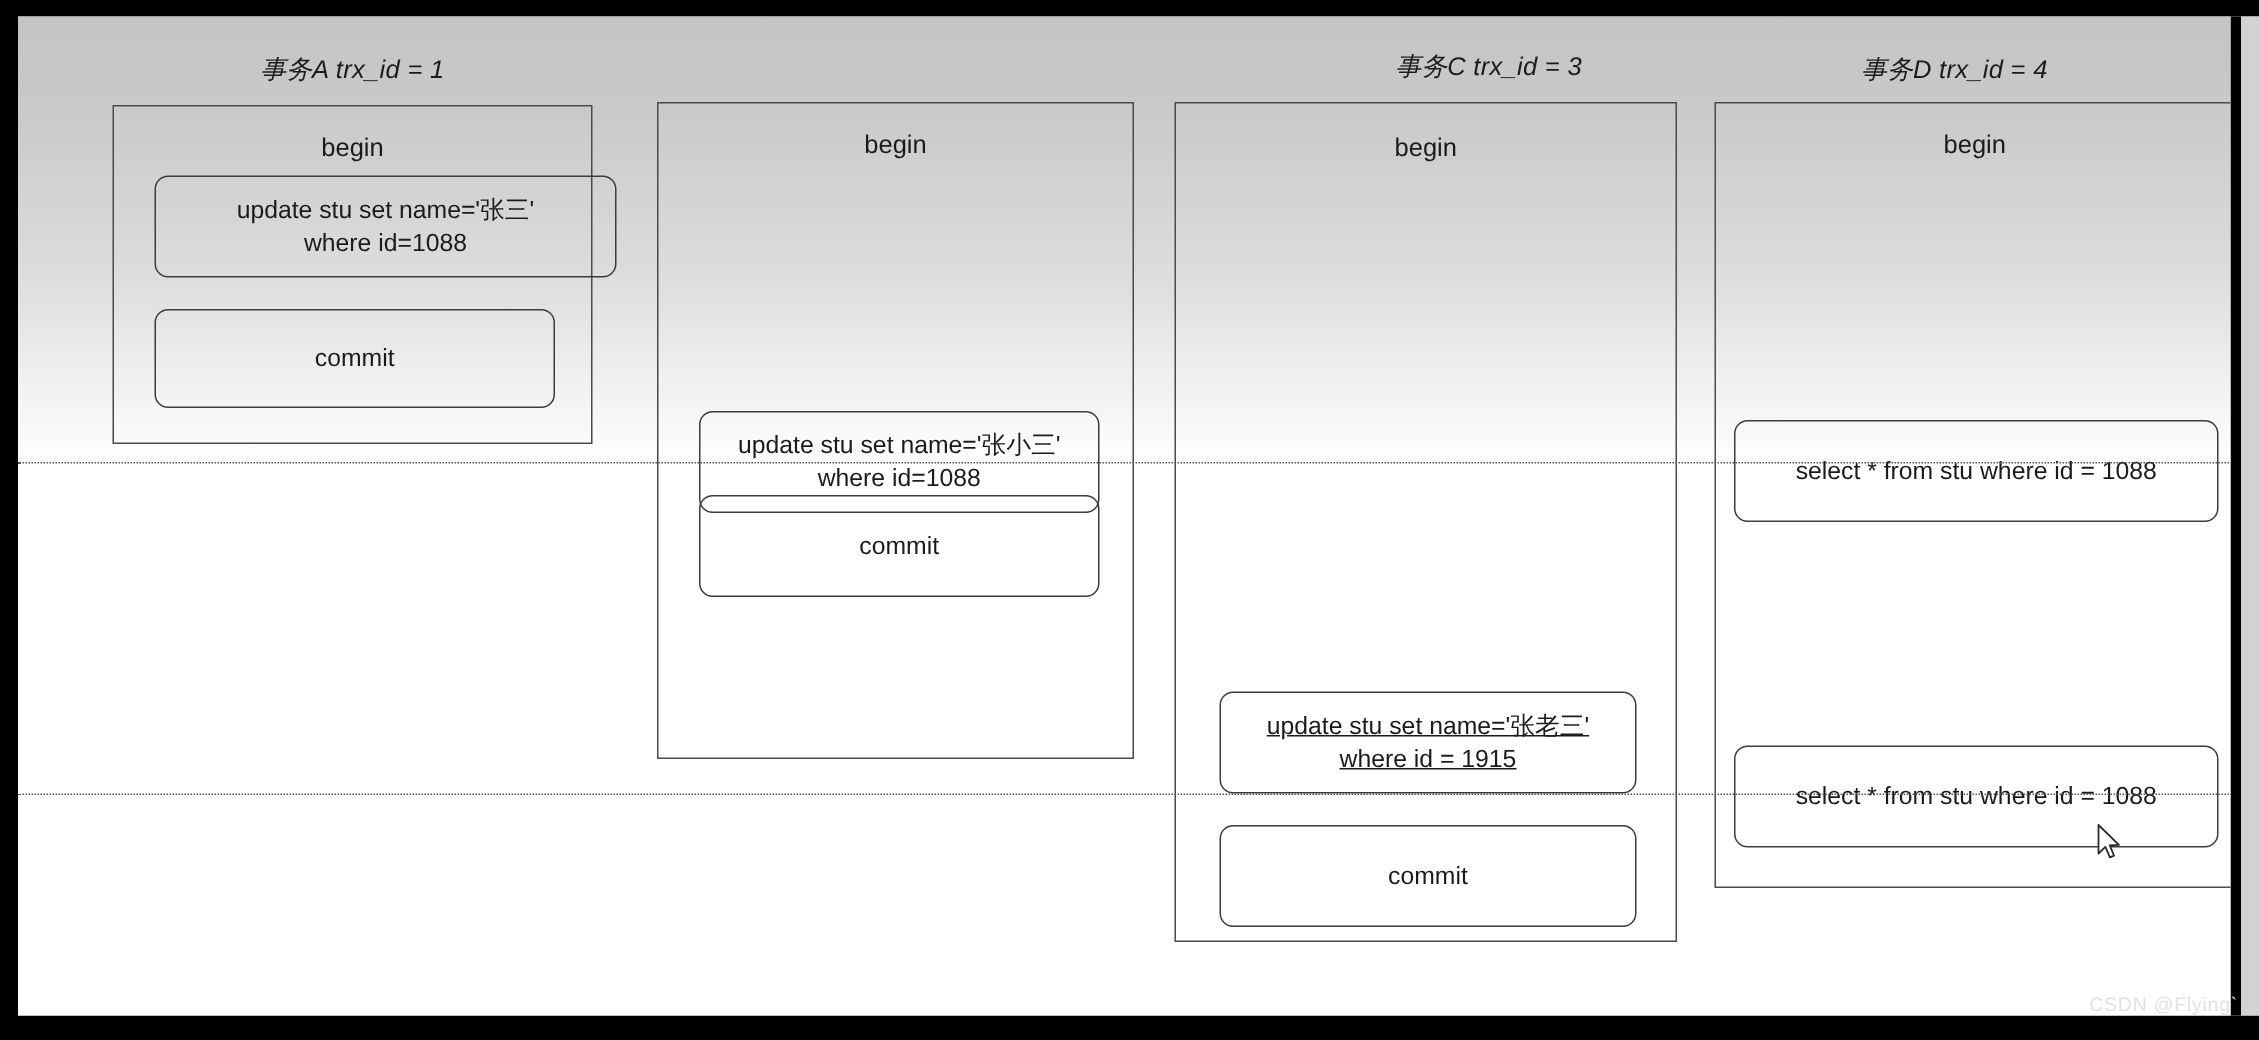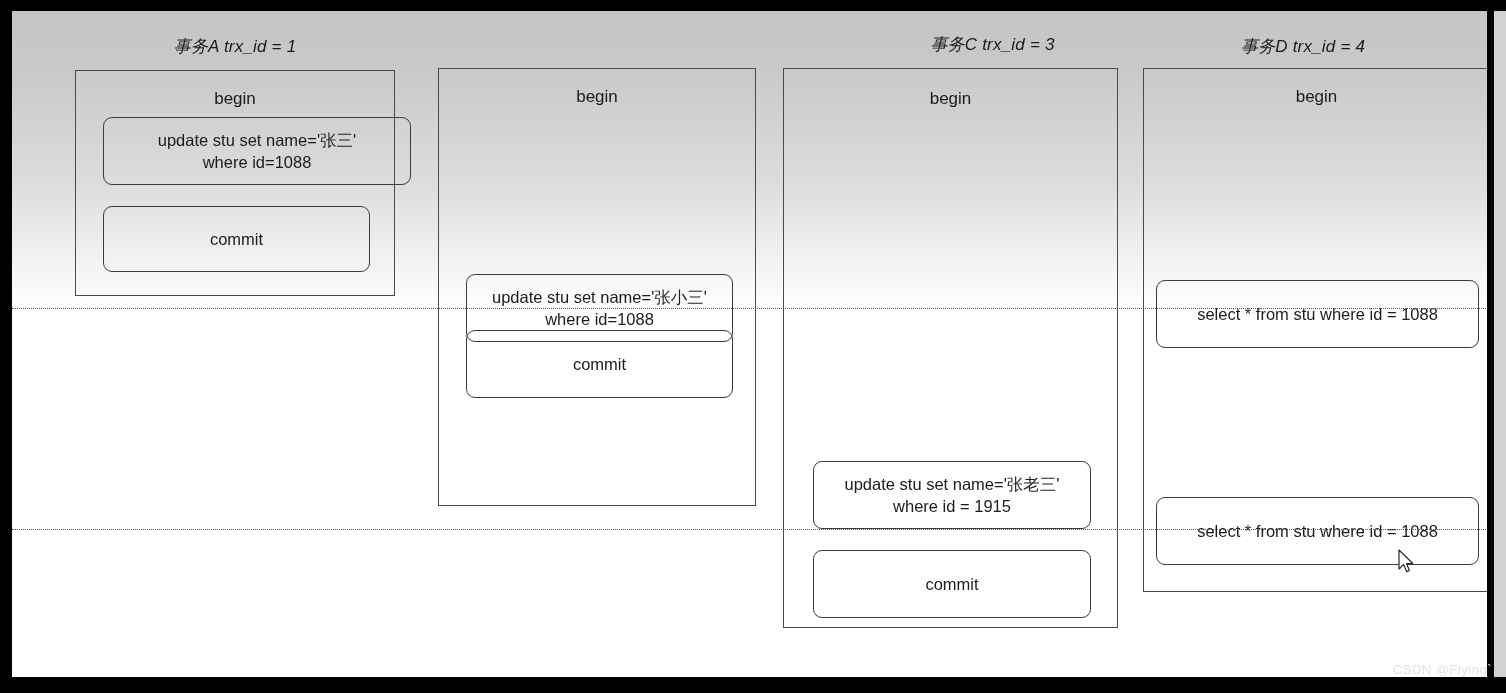--- a/index.html
+++ b/index.html
@@ -176,21 +176,21 @@
       <div class="stmt" style="left:27px; top:261px; width:267px; height:68px;">
         <span class="line">commit</span>
       </div>
     </div>
 
     <div class="col-header" style="left:813px; top:22px; width:335px;">事务C trx_id = 3</div>
 
     <div class="txn-box" style="left:771px; top:57px; width:335px; height:560px;">
       <div class="txn-begin" style="top:20px;">begin</div>
 
-      <div class="stmt" style="left:29px; top:392px; width:278px; height:68px;">
+      <div class="stmt" style="left:29px; top:392px; width:278px; height:68px;text-decoration:underline;">
         <span>
           <span class="line">update stu set name='张老三'</span>
           <span class="line">where id = 1915</span>
         </span>
       </div>
 
       <div class="stmt" style="left:29px; top:481px; width:278px; height:68px;">
         <span class="line">commit</span>
       </div>
     </div>

